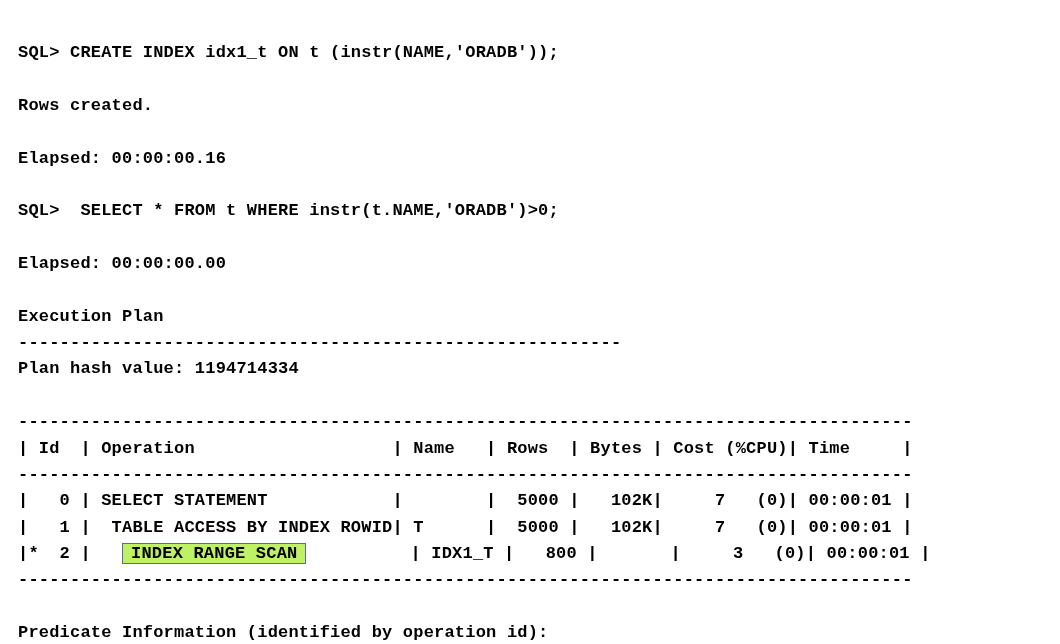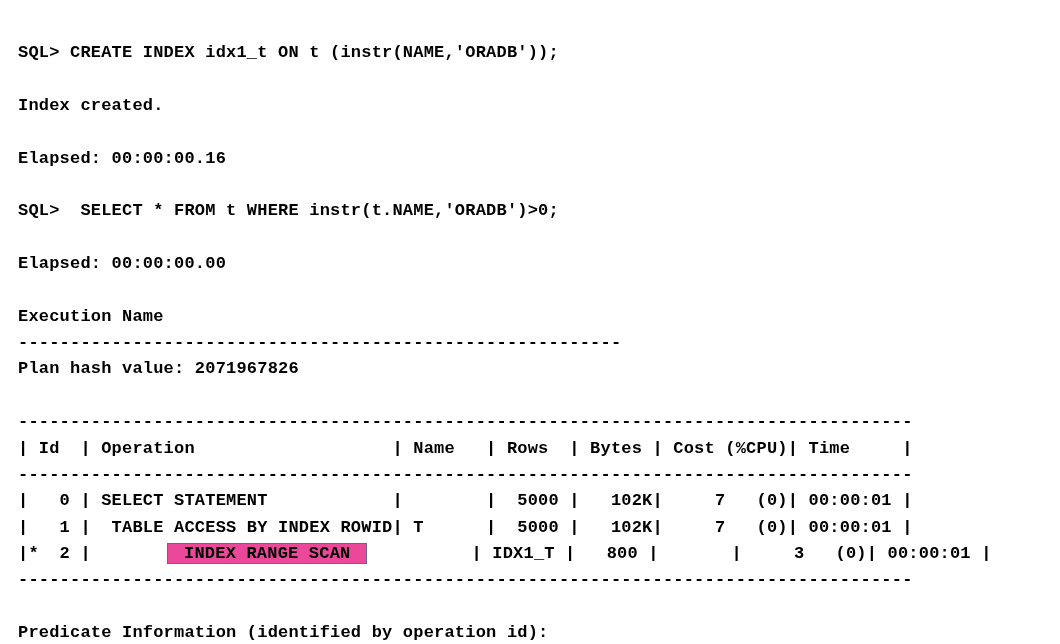--- a/index.html
+++ b/index.html
@@ -8,41 +8,40 @@
       font-weight: 600;
       color: #000;
       background: #fff;
       margin: 0;
       padding: 14px 18px;
       white-space: pre;
       line-height: 1.55;
       letter-spacing: 0.2px;
     }
     .hl {
-      background: #ec4899;
+      background: #bef264;
       border: 1px solid #5a6aa0;
-      padding: 0 16px;
-      margin-left: 45px;
+      padding: 0 8px;
     }
   </style>
 </head>
 <body>
 <span>SQL&gt; CREATE INDEX idx1_t ON t (instr(NAME,'ORADB'));</span>
 
-<span>Index created.</span>
+<span>Rows created.</span>
 
 <span>Elapsed: 00:00:00.16</span>
 
 <span>SQL&gt;  SELECT * FROM t WHERE instr(t.NAME,'ORADB')&gt;0;</span>
 
 <span>Elapsed: 00:00:00.00</span>
 
-<span>Execution Name</span>
+<span>Execution Plan</span>
 <span>----------------------------------------------------------</span>
-<span>Plan hash value: 2071967826</span>
+<span>Plan hash value: 1194714334</span>
 
 <span>--------------------------------------------------------------------------------------</span>
 <span>| Id  | Operation                   | Name   | Rows  | Bytes | Cost (%CPU)| Time     |</span>
 <span>--------------------------------------------------------------------------------------</span>
 <span>|   0 | SELECT STATEMENT            |        |  5000 |   102K|     7   (0)| 00:00:01 |</span>
 <span>|   1 |  TABLE ACCESS BY INDEX ROWID| T      |  5000 |   102K|     7   (0)| 00:00:01 |</span>
 <span>|*  2 |   </span><span class="hl">INDEX RANGE SCAN</span><span>          | IDX1_T |   800 |       |     3   (0)| 00:00:01 |</span>
 <span>--------------------------------------------------------------------------------------</span>
 
 <span>Predicate Information (identified by operation id):</span>

